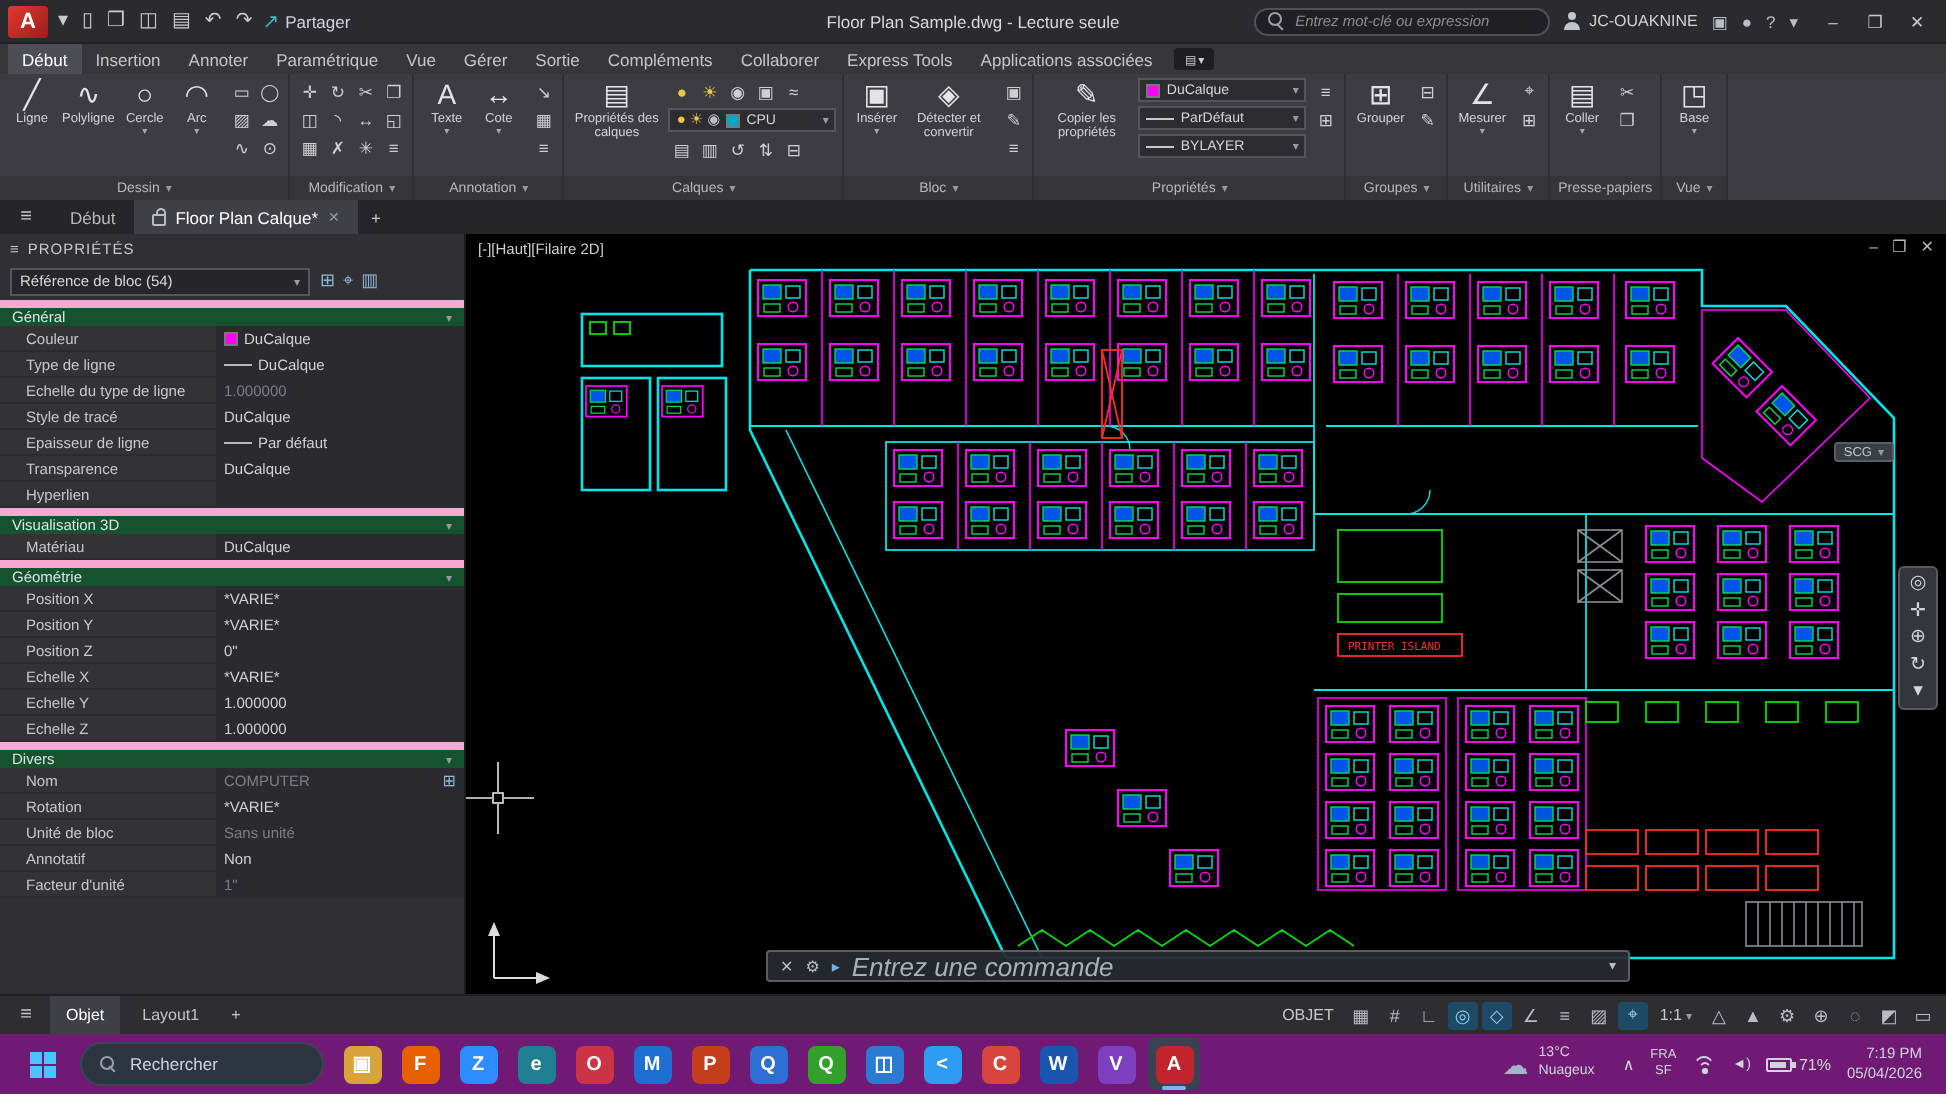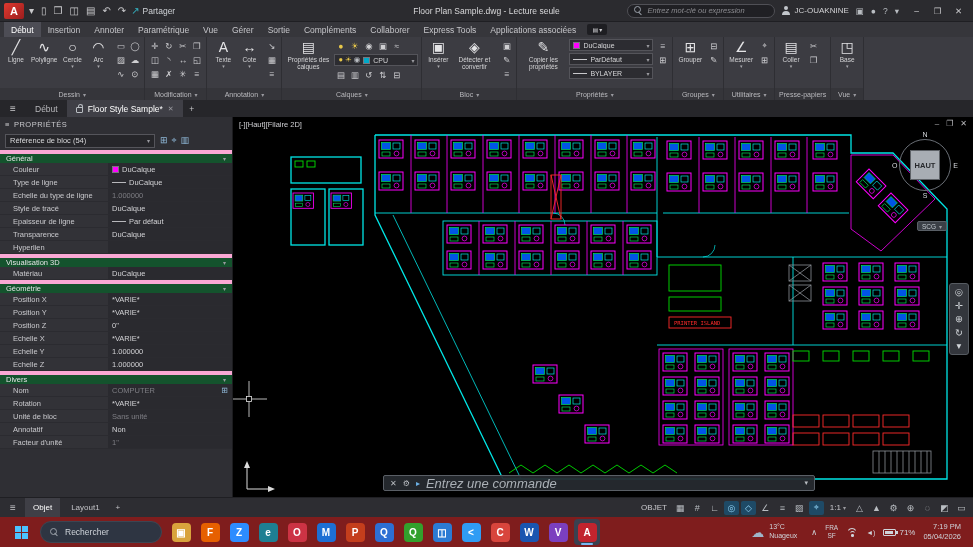--- a/index.html
+++ b/index.html
@@ -122,21 +122,21 @@
 .sb-tab{padding:0 8px;height:100%;display:flex;align-items:center;color:#c3c3c7}
 .sb-tab.active{background:#3f3f46;color:#fff}
 .sb-add{padding:0 5px;color:#c3c3c7}
 .sb-right{margin-left:auto;display:flex;align-items:center;gap:2px}
 .sb-space{color:#c9c9cd;margin-right:4px}
 .stico{width:15px;height:14px;display:flex;align-items:center;justify-content:center;font-size:9px;color:#b9bdc2;border-radius:2px}
 .stico.has-enabled{color:#8fd0f2;background:#1e4a66}
 .sb-scale{padding:0 4px;color:#c9c9cd;display:flex;gap:2px;align-items:center}
 
 
-.taskbar{height:30px;flex:0 0 30px;background:#7f1d1d;display:flex;align-items:center;padding:0 8px;gap:6px}
+.taskbar{height:30px;flex:0 0 30px;background:#701a75;display:flex;align-items:center;padding:0 8px;gap:6px}
 .startbtn{width:26px;height:26px;display:flex;align-items:center;justify-content:center;border-radius:4px}
 .winlogo{width:13px;height:13px;display:grid;grid-template-columns:6px 6px;gap:1px}
 .winlogo i{background:#4cc2ff;display:block}
 .tsearch{width:122px;height:22px;background:#2e3542;border:1px solid #3d4552;border-radius:11px;display:flex;align-items:center;gap:6px;padding:0 9px;color:#cfd4da;font-size:8.5px;white-space:nowrap}
 .ticon{width:26px;height:26px;border-radius:4px;display:flex;align-items:center;justify-content:center;position:relative;flex:0 0 auto}
 .ticon.has-active{background:#3a4150}
 .ticon.has-active::after{content:"";position:absolute;bottom:0;left:7px;right:7px;height:2px;background:#79b8f3;border-radius:1px}
 .tletter{width:19px;height:19px;border-radius:4px;color:#fff;font-size:10px;font-weight:bold;display:flex;align-items:center;justify-content:center}
 .weather{display:flex;align-items:center;gap:5px;margin-left:auto;color:#cfd4da;padding:0 4px}
 .wicon{font-size:13px;color:#9fb6c9;line-height:1}
@@ -506,21 +506,21 @@
 
   </div>
 
   <div class="filetabs">
     <span class="ft-menu">≡</span>
     <span class="ftab">
         <span>Début</span>
       </span>
     <span class="ftab active">
       <span class="lock"></span>
-      <span>Floor Style Sample*</span>
+      <span>Floor Plan Calque*</span>
       <span class="ftclose">✕</span>
     </span>
     <span class="ft-add">+</span>
   </div>
 
   <div class="main">
 
     <div class="props">
       <div class="props-header">
         <span>≡</span>
@@ -899,28 +899,20 @@
       </svg>
 
       <div class="vplabel">[-][Haut][Filaire 2D]</div>
       <div class="vpctrl">
 
       <span>–</span>
           <span>❐</span>
           <span>✕</span>
         </div>
 
-      <div class="viewcube">
-        <div class="vc-ring"></div>
-        <span class="vcl vc-n">N</span>
-        <span class="vcl vc-o">O</span>
-        <span class="vcl vc-s">S</span>
-        <span class="vcl vc-e">E</span>
-        <div class="vc-face">HAUT</div>
-      </div>
       <div class="vc-ucs">
         <span>SCG</span>
         <span class="chev">▾</span>
       </div>
 
       <div class="navbar">
 
       <span>◎</span>
           <span>✛</span>
           <span>⊕</span>

